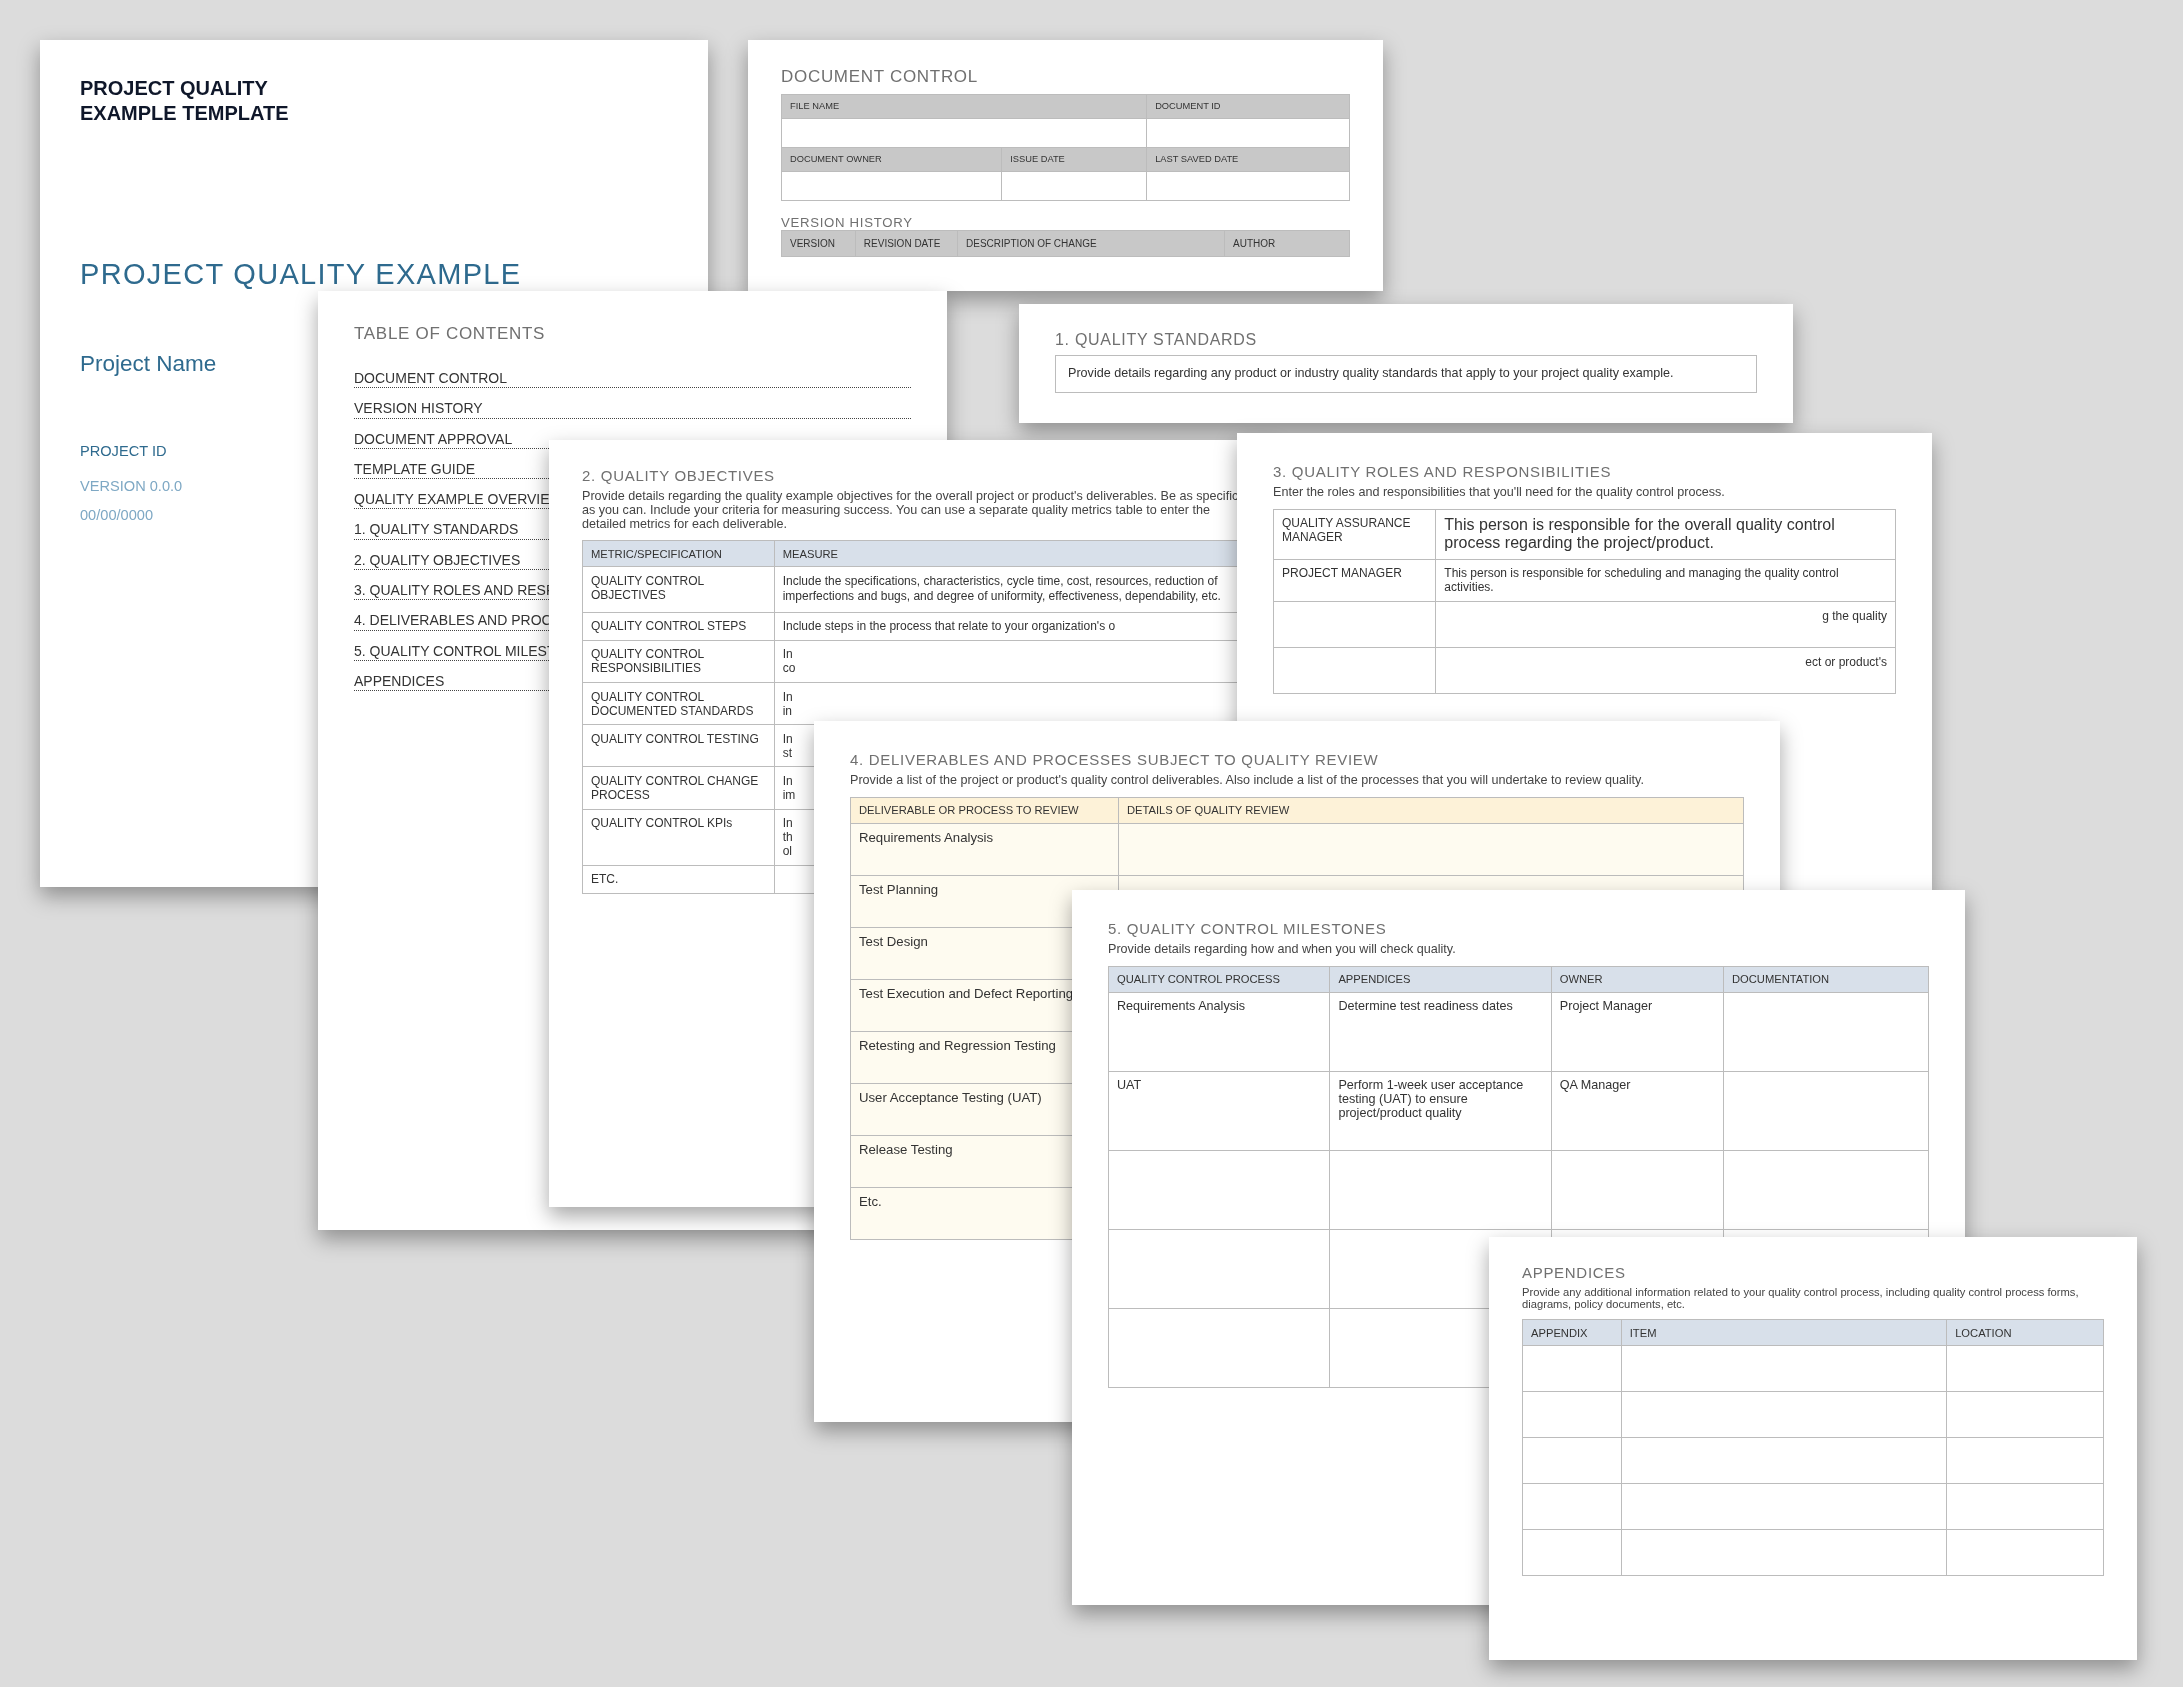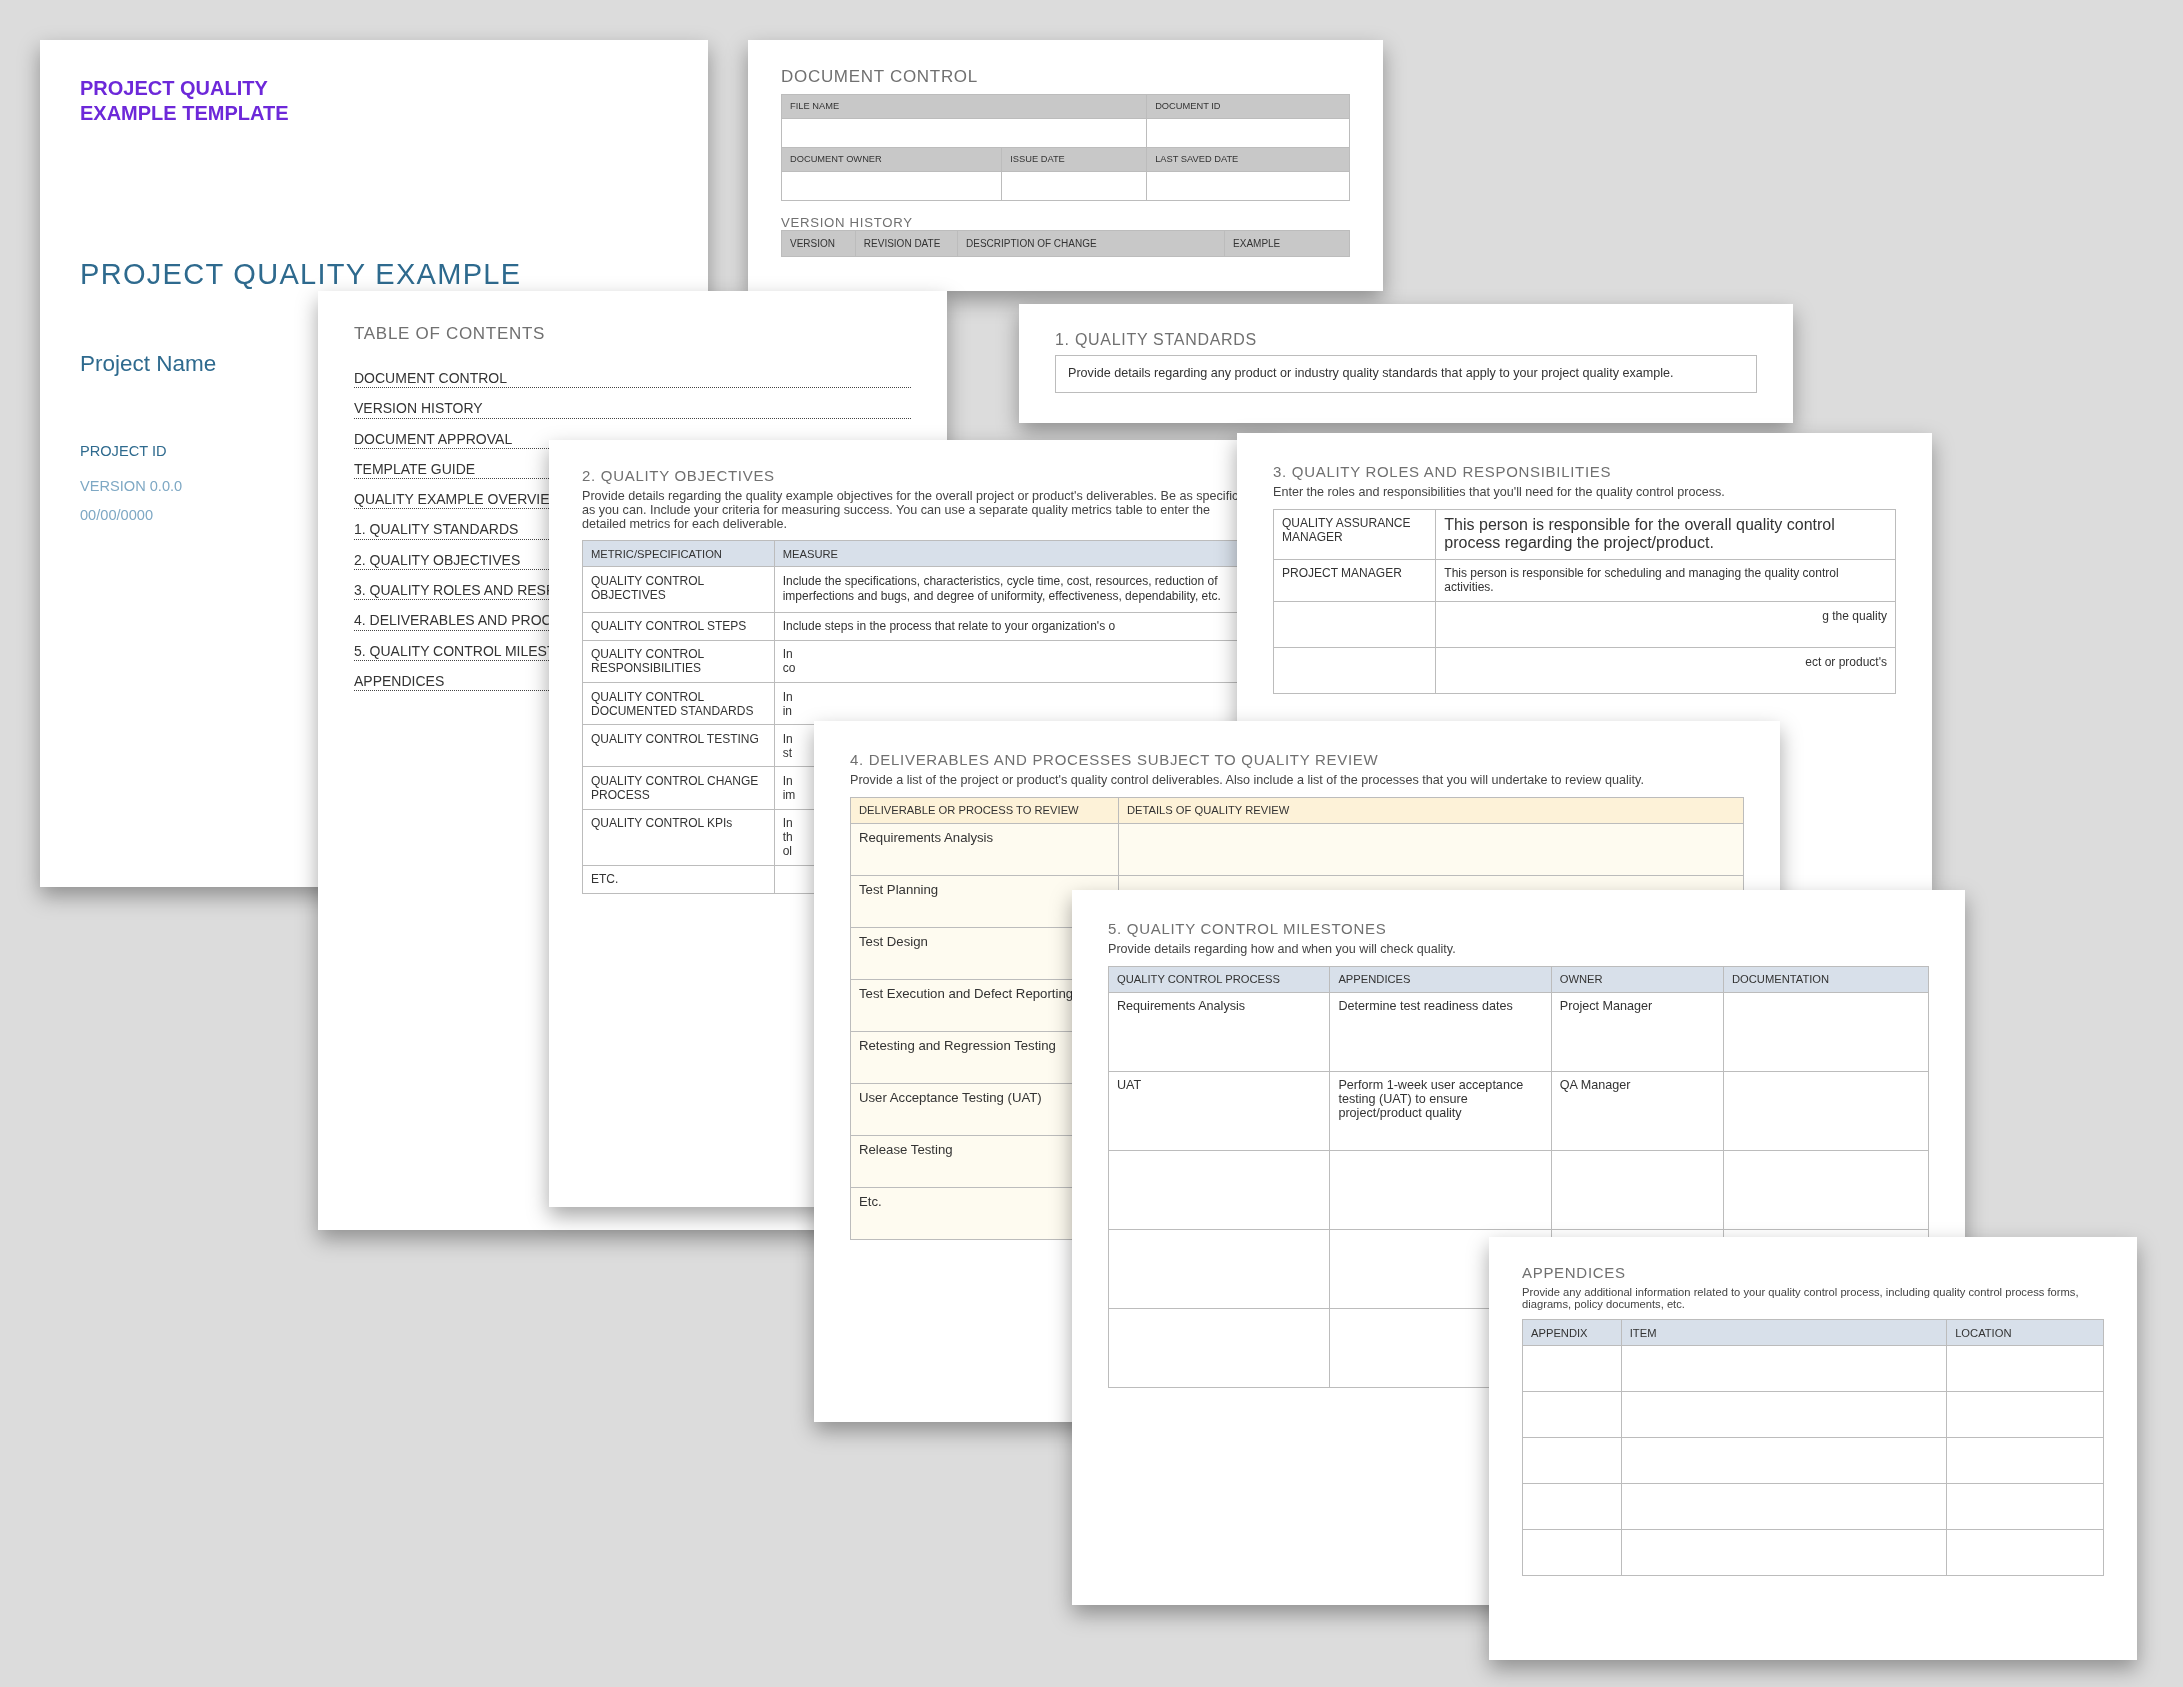--- a/index.html
+++ b/index.html
@@ -10,21 +10,21 @@
   .tbl{border-collapse:collapse;width:100%;font-size:12.6px;}
   .tbl th,.tbl td{border:0.7px solid var(--border);padding:6.6px 8px;text-align:left;vertical-align:top;font-weight:normal;}
   .th-grey{background:var(--grey-head);font-size:10px;font-weight:bold;}
   .th-blue{background:var(--blue-head);font-size:11.2px;}
   .th-cream{background:var(--cream);font-size:11.2px;}
   .instr{font-size:12.6px;color:#444;margin:5.3px 0 9.3px;}
   .toc-line{border-bottom:1.3px dotted #444;display:block;margin:12px 0;font-size:14px;padding-bottom:1.3px;}
 
   
   #p1{left:40px;top:40px;width:668px;height:847px;padding:36px 40px;}
-  #p1 .t1{font-size:20px;font-weight:bold;color:#6d28d9;line-height:1.25;}
+  #p1 .t1{font-size:20px;font-weight:bold;color:#0f172a;line-height:1.25;}
   #p1 .t2{font-size:29px;color:var(--accent);margin-top:132px;letter-spacing:1.3px;}
   #p1 .pn{font-size:22.5px;color:var(--accent);margin-top:60px;}
   #p1 .meta{font-size:14.6px;color:var(--accent);margin-top:66px;}
   #p1 .meta2{font-size:14.6px;color:#7ea8c4;margin-top:18.5px;}
   #p1 .meta3{font-size:14.6px;color:#7ea8c4;margin-top:13.2px;}
 
   
   #p2{left:748px;top:40px;width:635px;height:251px;padding:26.5px 33px 0;}
   #p2 .h{font-size:17px;}
   #p2 .h2{font-size:13.2px;margin-top:14.6px;}
@@ -100,21 +100,21 @@
         </tr>
   </tbody>
     </table>
   <div class="hd h2">VERSION HISTORY</div>
   <table class="tbl">
     <tbody>
         <tr>
       <th class="th-grey" style="width:13%">VERSION</th>
       <th class="th-grey" style="width:18%">REVISION DATE</th>
       <th class="th-grey">DESCRIPTION OF CHANGE</th>
-      <th class="th-grey" style="width:22%">EXAMPLE</th>
+      <th class="th-grey" style="width:22%">AUTHOR</th>
     </tr>
   </tbody>
     </table>
 </div>
 
 <div id="p3" class="page">
   <div class="hd h">TABLE OF CONTENTS</div>
   <span class="toc-line">DOCUMENT CONTROL</span>
   <span class="toc-line">VERSION HISTORY</span>
   <span class="toc-line">DOCUMENT APPROVAL</span>

